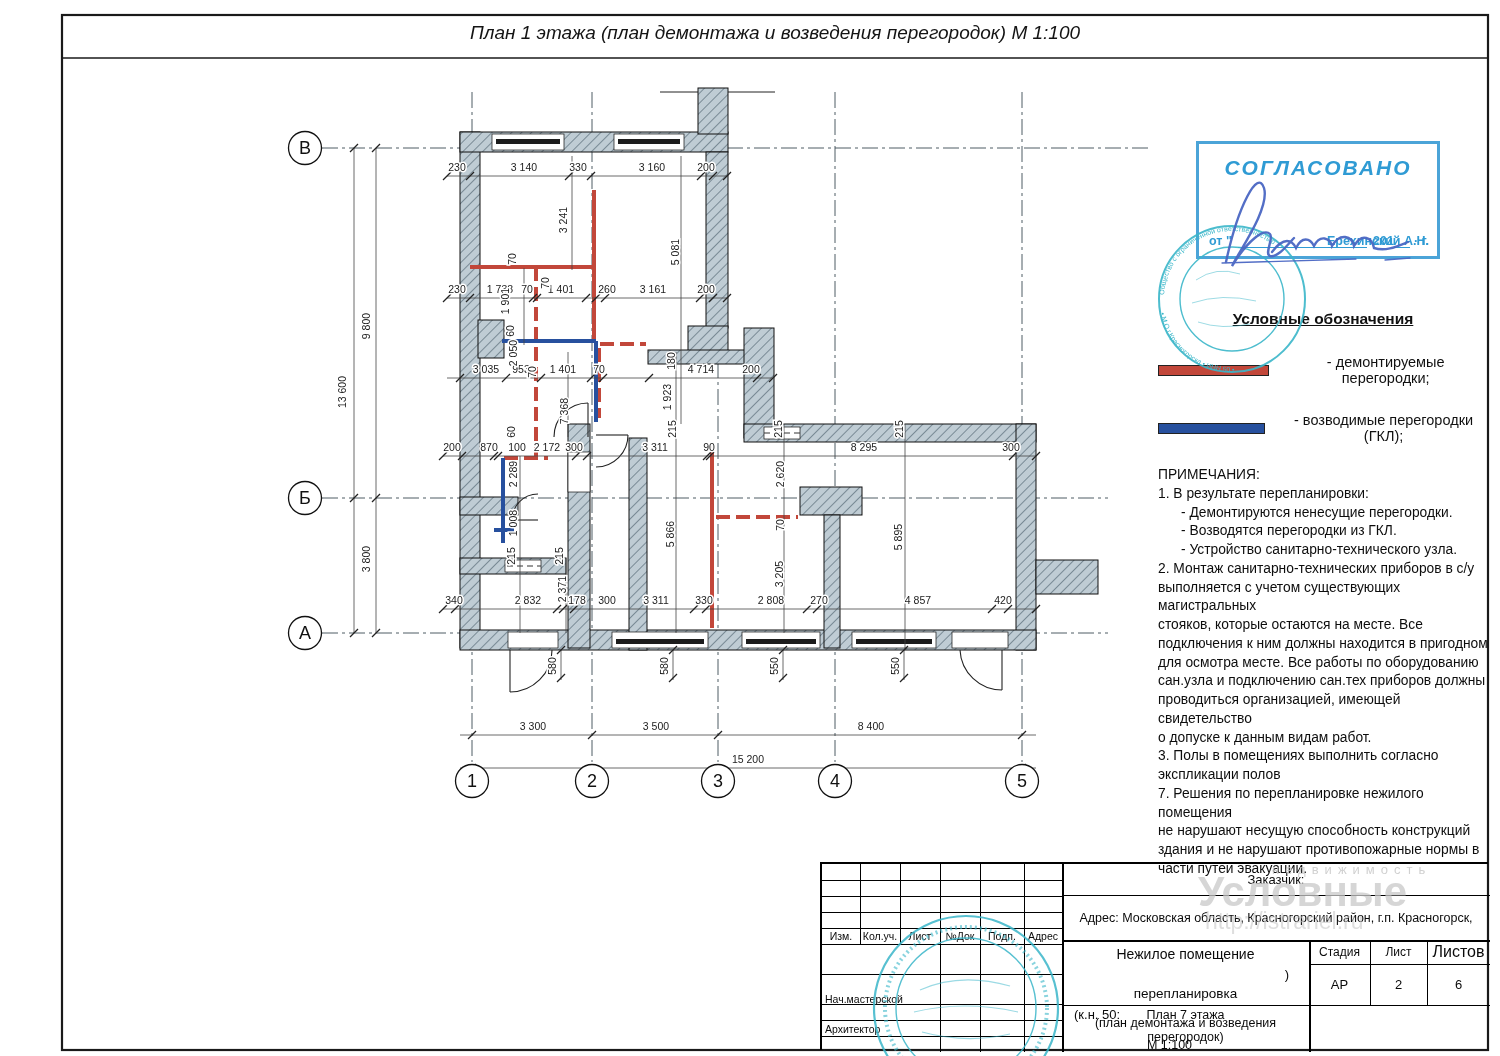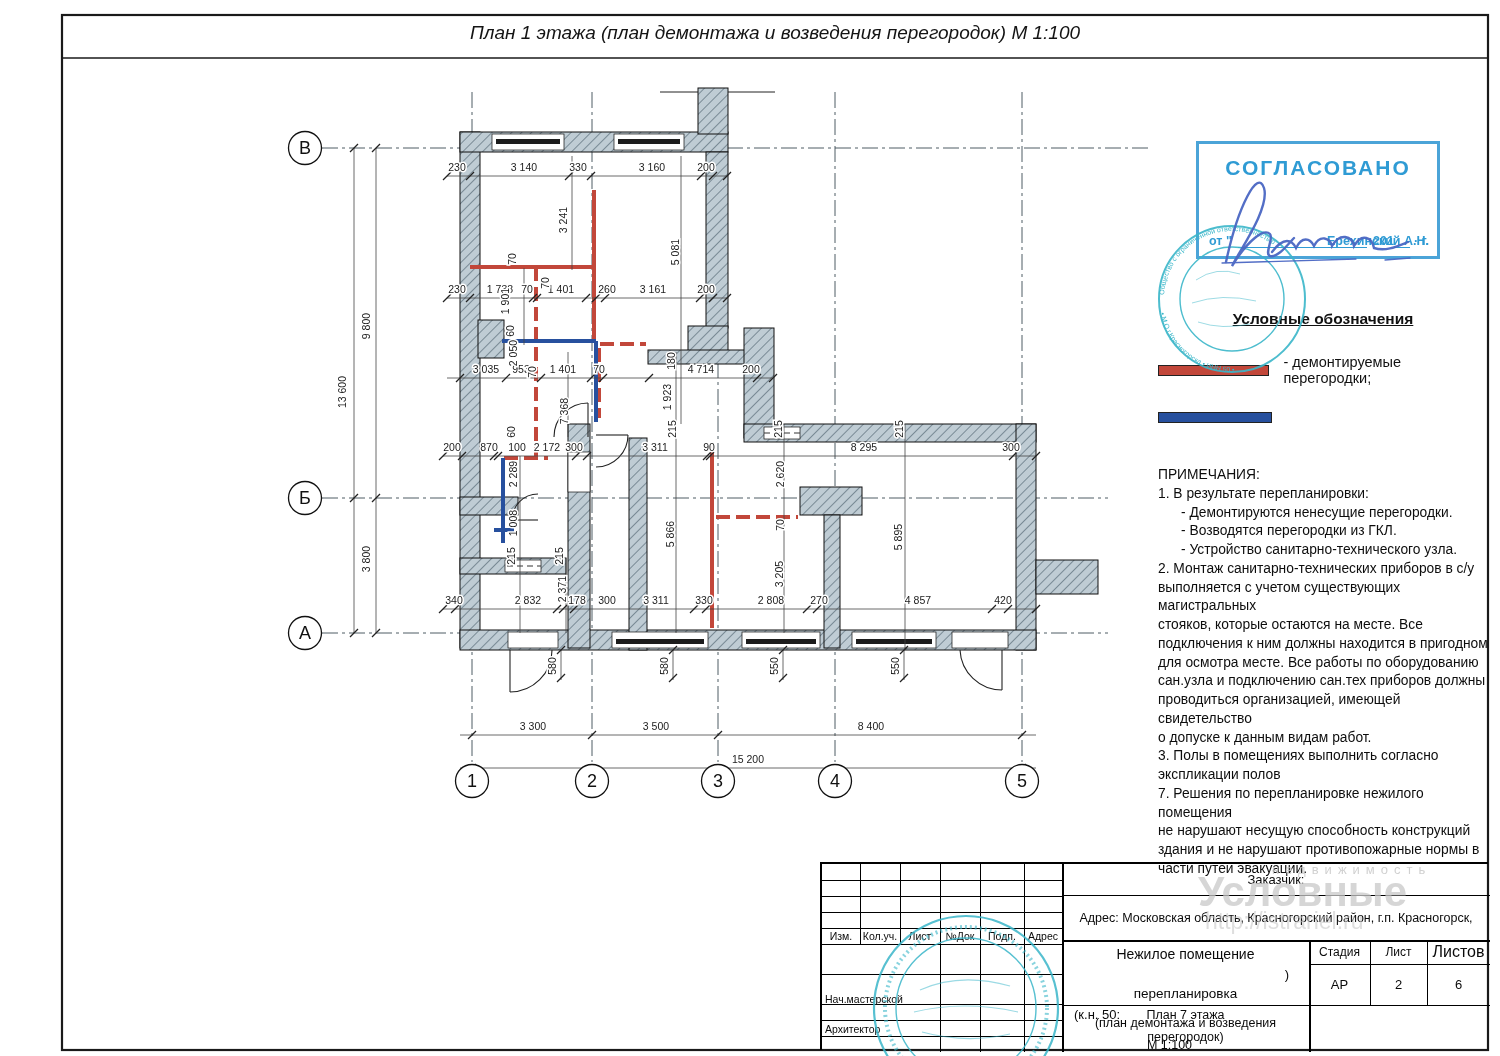--- a/index.html
+++ b/index.html
@@ -7,34 +7,34 @@
   #base-svg,#overlay-svg{position:absolute;left:0;top:0;width:1500px;height:1056px;}
   #base-svg{z-index:1;}
   .layer{position:absolute;z-index:2;}
   #overlay-svg{z-index:3;pointer-events:none;}
   .watermark{position:absolute;z-index:4;pointer-events:none;color:#c9c9c9;}
 
   .sheet-title{left:62px;top:22px;width:1426px;text-align:center;font-size:19px;color:#141414;font-style:italic;}
 
   
   .stamp-box{left:1196px;top:141px;width:238px;height:112px;border:3px solid #4ba4d8;}
-  .stamp-approved{position:absolute;left:0;top:12px;width:100%;text-align:center;font-size:21px;font-weight:bold;letter-spacing:2px;color:#2f9bd4;}
+  .stamp-approved{position:absolute;left:0;top:12px;width:100%;text-align:center;font-size:21px;font-weight:bold;letter-spacing:2px;color:#2f9bd4;font-style:italic;}
   .stamp-name{position:absolute;right:8px;top:54px;font-size:12.5px;font-weight:bold;color:#2f9bd4;margin-top:36px;}
   .stamp-date{position:absolute;left:10px;bottom:8px;right:8px;font-size:12.5px;font-weight:bold;color:#2f9bd4;display:flex;align-items:flex-end;}
   .stamp-date .ul{display:inline-block;border-bottom:1.5px solid #2f9bd4;height:11px;}
   .u-long{flex:1;margin:0 6px;}
   .u-short{width:16px;margin-right:4px;}
 
   
   .legend{left:1158px;top:310px;width:330px;}
   .legend-heading{text-align:center;font-size:15.5px;font-weight:bold;text-decoration:underline;color:#111;}
   .legend-row{display:flex;align-items:center;margin-top:26px;}
   .legend-row:first-of-type{margin-top:52px;}
   .legend-bar{width:112px;height:9px;border:1px solid #222;}
-  .legend-label{margin-left:14px;font-size:14.5px;color:#111;}
+  .legend-label{margin-left:14px;font-size:14.5px;color:#111;text-align:center;}
 
   
   .notes{left:1158px;top:466px;width:334px;font-size:13.8px;line-height:1.36;color:#0d0d0d;}
   .notes-body{white-space:pre-wrap;}
 
   
   .titleblock{left:820px;top:862px;width:668px;height:188px;border-left:2px solid #000;border-top:2px solid #000;box-sizing:border-box;font-size:12px;}
   .tb-line{position:absolute;background:#000;}
   .tb-text{position:absolute;display:flex;align-items:center;justify-content:center;text-align:center;color:#0a0a0a;}
   .tb-left{justify-content:flex-start;margin-top:40px;}
@@ -328,20 +328,21 @@
 </div>
 
 <div class="layer legend">
   <div class="legend-heading">Условные обозначения</div>
   <div class="legend-row">
     <span class="legend-bar" style="background: rgb(194, 71, 58);"></span>
     <span class="legend-label">- демонтируемые перегородки;</span>
   </div>
   <div class="legend-row">
     <span class="legend-bar" style="background: rgb(39, 80, 158);"></span>
+    <span class="legend-label">- возводимые перегородки (ГКЛ);</span>
   </div>
 </div>
 
 <div class="layer notes">
   <div>ПРИМЕЧАНИЯ:</div>
   <div class="notes-body">1. В результате перепланировки:
       - Демонтируются ненесущие перегородки.
       - Возводятся перегородки из ГКЛ.
       - Устройство санитарно-технического узла.
 2. Монтаж санитарно-технических приборов в с/у

